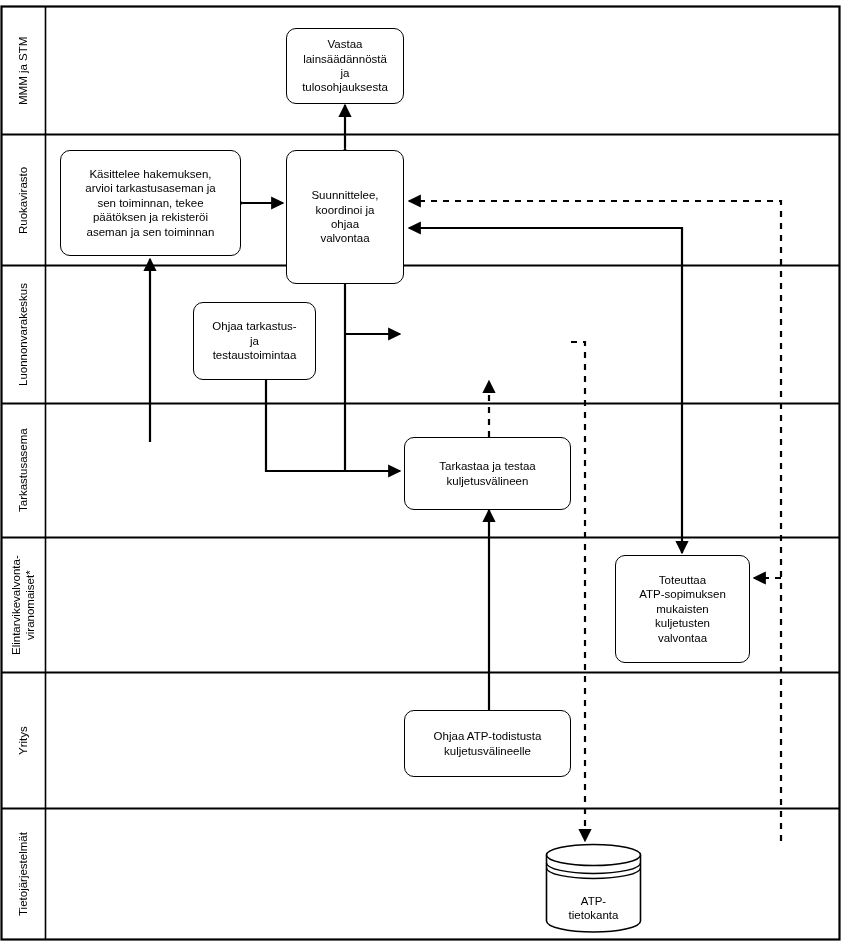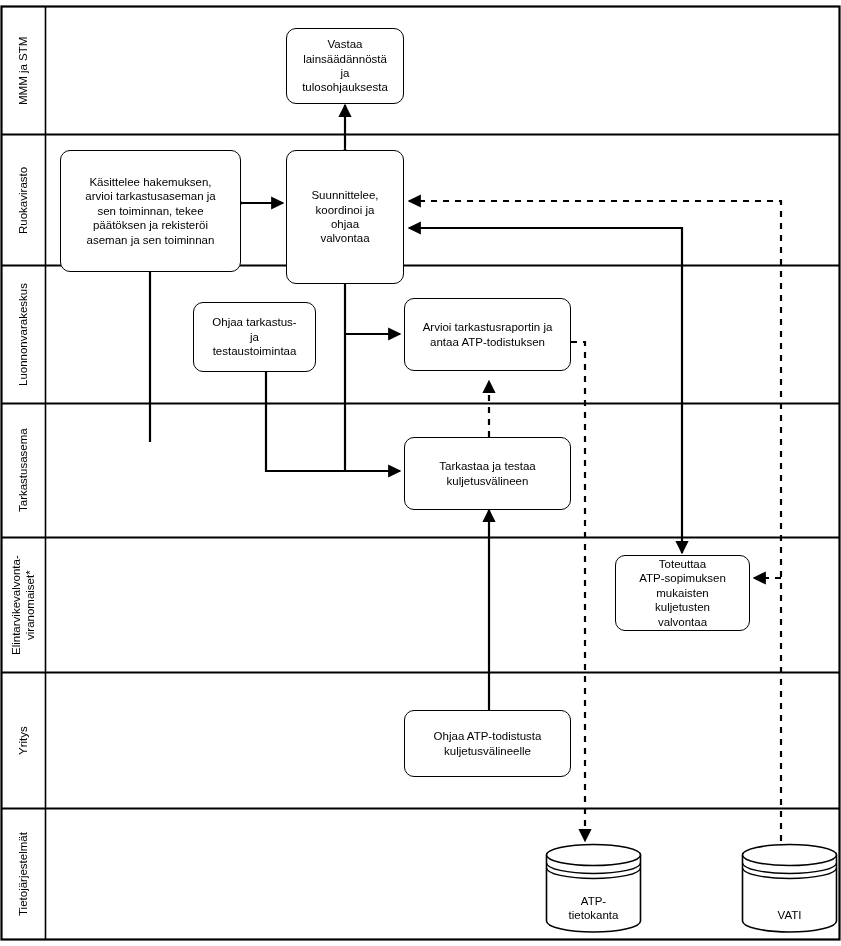--- a/index.html
+++ b/index.html
@@ -103,64 +103,53 @@
   <div class="lane-label" style="left:2px;top:538px;width:43px;height:134px;">Elintarvikevalvonta-
 viranomaiset*</div>
   <div class="lane-label" style="left:2px;top:673px;width:43px;height:135px;">Yritys</div>
   <div class="lane-label" style="left:2px;top:809px;width:43px;height:130px;">Tietojärjestelmät</div>
 
   <div class="node" style="left:286px;top:28px;width:118px;height:76px;">Vastaa
 lainsäädännöstä
 ja
 tulosohjauksesta</div>
 
-  <div class="node" style="left:60px;top:150px;width:181px;height:122px;">Käsittelee hakemuksen,
+  <div class="node" style="left:60px;top:150px;width:181px;height:106px;">Käsittelee hakemuksen,
 arvioi tarkastusaseman ja
 sen toiminnan, tekee
 päätöksen ja rekisteröi
 aseman ja sen toiminnan</div>
 
   <div class="node" style="left:286px;top:150px;width:118px;height:134px;">Suunnittelee,
 koordinoi ja ohjaa
 valvontaa</div>
 
-  <div class="node" style="left:193px;top:302px;width:123px;height:70px;">Ohjaa tarkastus-
+  <div class="node" style="left:193px;top:302px;width:123px;height:78px;">Ohjaa tarkastus-
 ja
 testaustoimintaa</div>
 
-  <div class="node" style="left:404px;top:298px;width:167px;height:73px;">Arvioi tarkastusraportin ja
-antaa ATP-todistuksen</div>
 
 
   <div class="node" style="left:404px;top:437px;width:167px;height:73px;">Tarkastaa ja testaa
 kuljetusvälineen</div>
 
-  <div class="node" style="left:615px;top:555px;width:135px;height:76px;">Toteuttaa
+  <div class="node" style="left:615px;top:555px;width:135px;height:108px;">Toteuttaa
 ATP-sopimuksen
 mukaisten
 kuljetusten
 valvontaa</div>
 
   <div class="node" style="left:404px;top:710px;width:167px;height:67px;">Ohjaa ATP-todistusta
 kuljetusvälineelle</div>
 
   <div class="db" style="left:537px;top:843px;width:97px;height:90px;">
     <svg class="db-svg" viewBox="0 0 97 90" preserveAspectRatio="none">
       <path d="M 1.5 12 L 1.5 78 A 47 11 0 0 0 95.5 78 L 95.5 12" fill="#fff" stroke="#000" stroke-width="1.6"></path>
       <ellipse cx="48.5" cy="12" rx="47" ry="10.5" fill="#fff" stroke="#000" stroke-width="1.6"></ellipse>
       <path d="M 1.5 20 A 47 10.5 0 0 0 95.5 20" fill="none" stroke="#000" stroke-width="1.4"></path>
       <path d="M 1.5 25 A 47 10.5 0 0 0 95.5 25" fill="none" stroke="#000" stroke-width="1.4"></path>
     </svg>
     <span class="db-text">ATP-
 tietokanta</span>
   </div>
 
-  <div class="db" style="left:733px;top:843px;width:97px;height:90px;">
-    <svg class="db-svg" viewBox="0 0 97 90" preserveAspectRatio="none">
-      <path d="M 1.5 12 L 1.5 78 A 47 11 0 0 0 95.5 78 L 95.5 12" fill="#fff" stroke="#000" stroke-width="1.6"></path>
-      <ellipse cx="48.5" cy="12" rx="47" ry="10.5" fill="#fff" stroke="#000" stroke-width="1.6"></ellipse>
-      <path d="M 1.5 20 A 47 10.5 0 0 0 95.5 20" fill="none" stroke="#000" stroke-width="1.4"></path>
-      <path d="M 1.5 25 A 47 10.5 0 0 0 95.5 25" fill="none" stroke="#000" stroke-width="1.4"></path>
-    </svg>
-    <span class="db-text">VATI</span>
-  </div>
 
 </div>
 
 </body></html>

